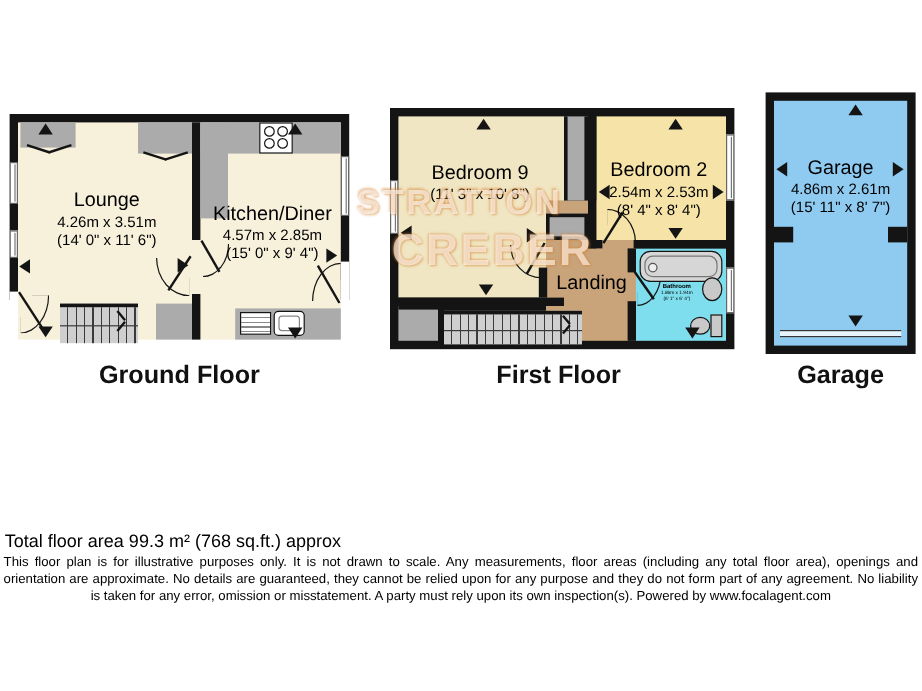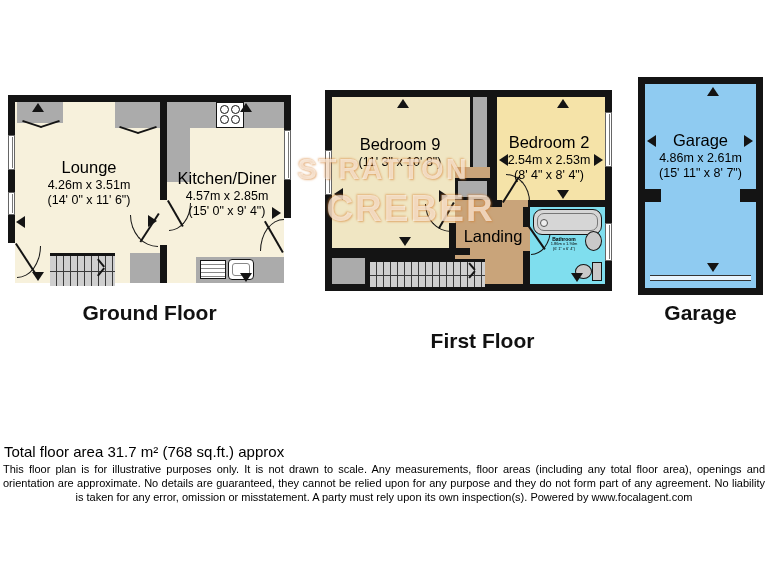--- a/index.html
+++ b/index.html
@@ -204,19 +204,19 @@
       <div class="rname">Garage</div>
       <div class="rdim">4.86m x 2.61m</div>
       <div class="rdim">(15' 11" x 8' 7")</div>
     </div>
   </div>
 
   <div class="watermark" style="left:313px;top:190px;width:195px;font-size:37px;line-height:37px;">CREBER</div>
   <div class="watermark" style="left:288px;top:155px;width:190px;font-size:29px;line-height:29px;">STRATTON</div>
 
   <div class="caption" style="left:8px;top:301px;width:283px;text-align:center;">Ground Floor</div>
-  <div class="caption" style="left:339px;top:301px;width:287px;margin-top:28px;">First Floor</div>
+  <div class="caption" style="left:322px;top:301px;width:287px;">First Floor</div>
   <div class="caption" style="left:638px;top:301px;width:125px;">Garage</div>
 
-  <div class="footer-title" style="left:4px;top:443px;">Total floor area 31.7 m² (768 sq.ft.) approx</div>
+  <div class="footer-title" style="left:4px;top:443px;">Total floor area 99.3 m² (768 sq.ft.) approx</div>
   <div class="footer-disclaimer" style="left:3px;top:463px;width:762px;">This floor plan is for illustrative purposes only. It is not drawn to scale. Any measurements, floor areas (including any total floor area), openings and orientation are approximate. No details are guaranteed, they cannot be relied upon for any purpose and they do not form part of any agreement. No liability is taken for any error, omission or misstatement. A party must rely upon its own inspection(s). Powered by www.focalagent.com</div>
 
 </div>
 
 </body></html>

